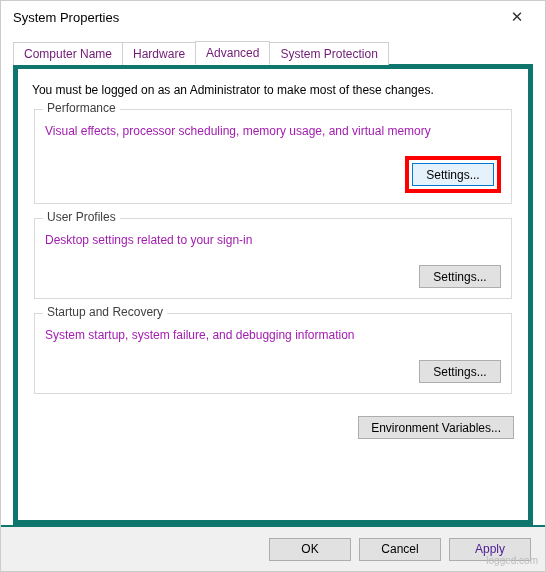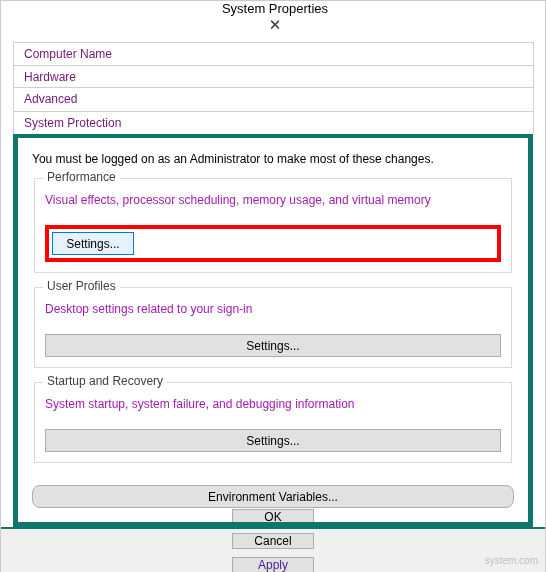--- a/index.html
+++ b/index.html
@@ -1,15 +1,15 @@
 <!DOCTYPE html>
 <html><head>
 <meta charset="utf-8">
 <style>
-  * { box-sizing: border-box; flex-direction: column; }
+  * { box-sizing: border-box; }
   body {
     margin: 0;
     padding: 0;
     font-family: "Segoe UI", Tahoma, sans-serif;
     font-size: 12px;
     background: #ffffff;
     width: 546px;
     height: 572px;
     position: relative;
     overflow: hidden;
@@ -205,28 +205,28 @@
 
       <fieldset class="groupbox">
         <div class="groupbox-title">Startup and Recovery</div>
         <div class="groupbox-desc">System startup, system failure, and debugging information</div>
         <div class="groupbox-btnrow">
           <button class="winbtn">Settings...</button>
         </div>
       </fieldset>
 
       <div class="env-row">
-        <button class="winbtn" style="min-width:150px;border-radius:8px;">Environment Variables...</button>
+        <button class="winbtn" style="min-width:150px;">Environment Variables...</button>
       </div>
 
     </div>
 
   </div>
 
   <div class="dialog-btnrow">
     <button class="winbtn">OK</button>
     <button class="winbtn">Cancel</button>
     <button class="winbtn" disabled="">Apply</button>
   </div>
 
 </div>
 
-<div class="watermark">system.com</div>
+<div class="watermark">logged.com</div>
 
 </body></html>

